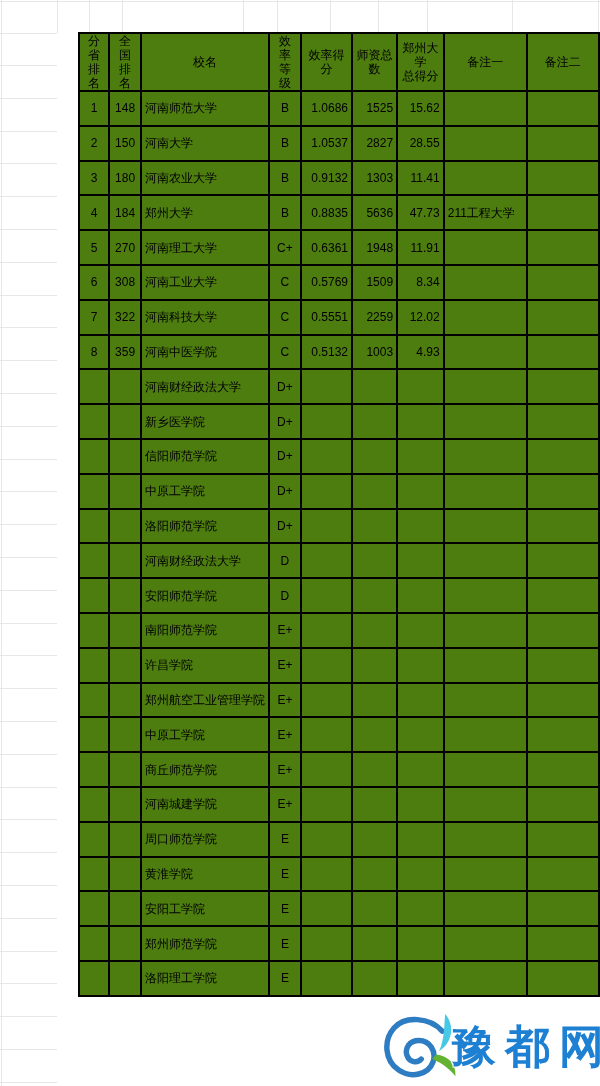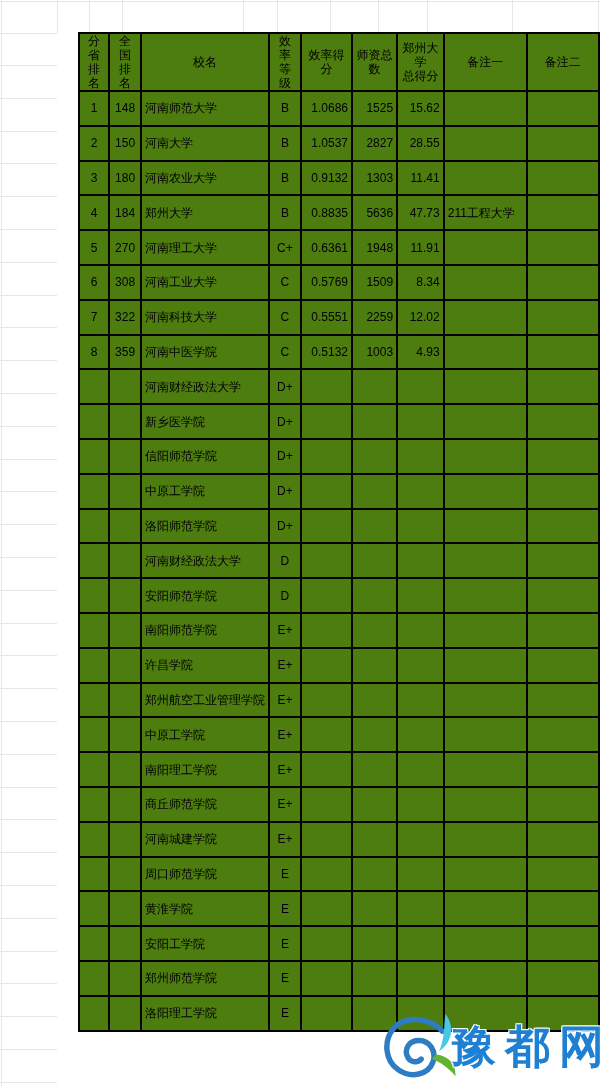--- a/index.html
+++ b/index.html
@@ -329,31 +329,20 @@
           <td class="ac">E+</td>
           <td class="ar"></td>
           <td class="ar"></td>
           <td class="ar"></td>
           <td class="al"></td>
           <td class="al"></td>
         </tr>
         <tr>
           <td class="ac"></td>
           <td class="ac"></td>
-          <td class="al">南阳理工学院</td>
-          <td class="ac">E+</td>
-          <td class="ar"></td>
-          <td class="ar"></td>
-          <td class="ar"></td>
-          <td class="al"></td>
-          <td class="al"></td>
-        </tr>
-        <tr>
-          <td class="ac"></td>
-          <td class="ac"></td>
           <td class="al">商丘师范学院</td>
           <td class="ac">E+</td>
           <td class="ar"></td>
           <td class="ar"></td>
           <td class="ar"></td>
           <td class="al"></td>
           <td class="al"></td>
         </tr>
         <tr>
           <td class="ac"></td>

